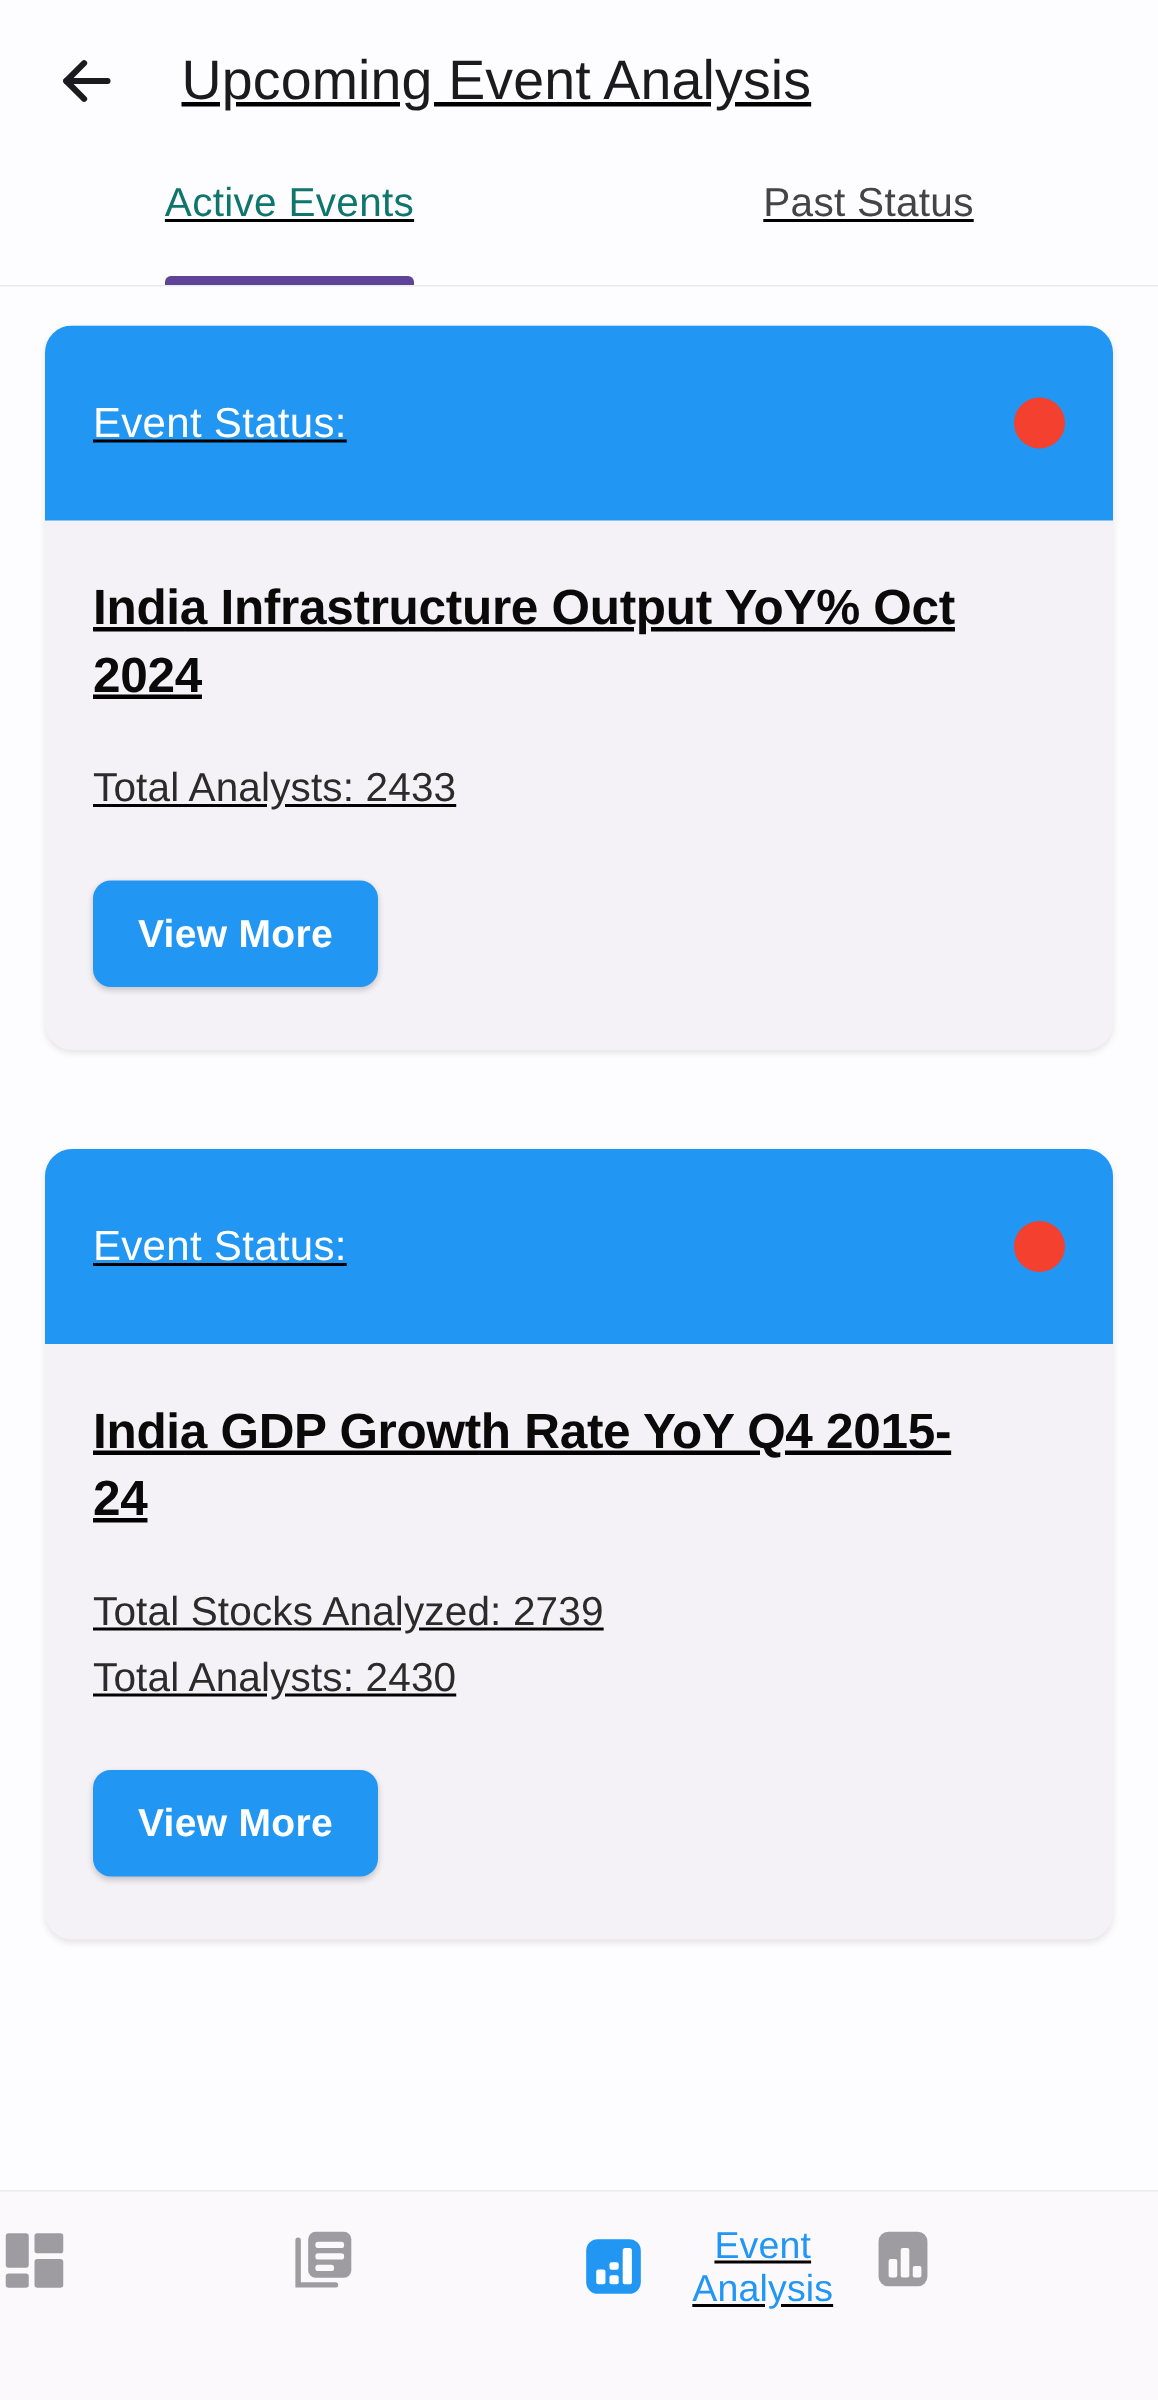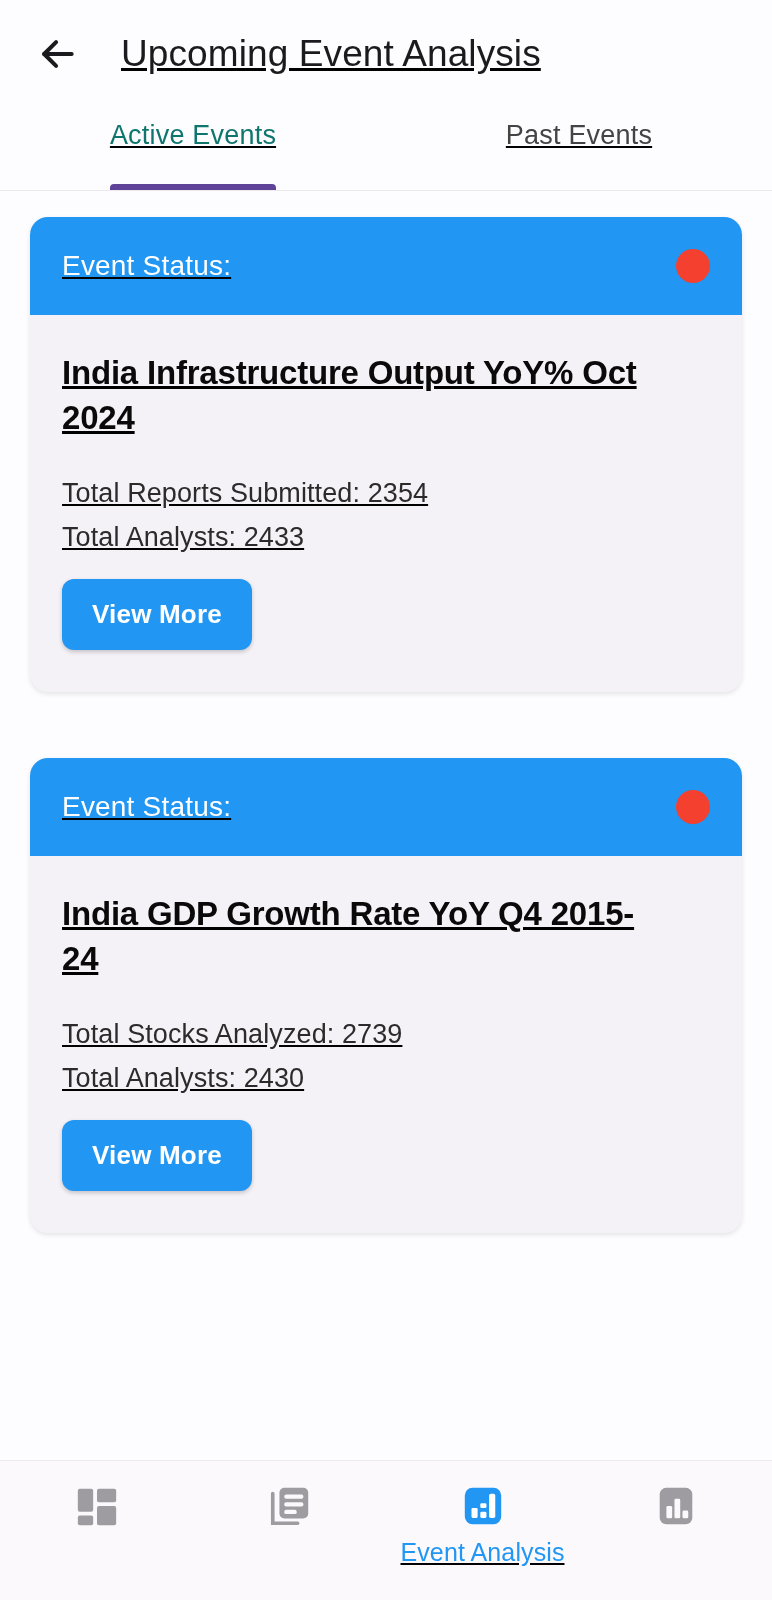--- a/index.html
+++ b/index.html
@@ -100,21 +100,21 @@
   
   .card {
     background: #f5f2f7;
     border-radius: 18px;
     box-shadow: 0 2px 5px rgba(0,0,0,0.10);
     overflow: hidden;
     margin-bottom: 66px;
   }
   .card-header {
     background: #2196f3;
-    height: 98px;
+    height: 130px;
     display: flex;
     align-items: center;
     justify-content: space-between;
     padding: 0 32px;
   }
   .card-header-label {
     font-size: 28px;
     color: #ffffff;
     font-weight: 400;
     letter-spacing: 0.2px;
@@ -139,21 +139,21 @@
     margin-bottom: 30px;
   }
   .stat-line {
     font-size: 27px;
     color: #2b2b2b;
     line-height: 1.63;
     font-weight: 400;
     letter-spacing: 0.1px;
   }
   .view-more {
-    margin-top: 20px;
+    margin-top: 40px;
     background: #2196f3;
     color: #ffffff;
     border: none;
     border-radius: 12px;
     padding: 20px 30px;
     font-size: 26px;
     font-weight: 700;
     font-family: inherit;
     cursor: pointer;
     box-shadow: 0 2px 4px rgba(0,0,0,0.20);
@@ -166,21 +166,21 @@
     height: 140px;
     background: #fbf9fc;
     border-top: 1px solid #ece9ef;
     display: flex;
     align-items: flex-start;
     padding-top: 22px;
   }
   .nav-item {
     flex: 1 1 25%;
     display: flex;
-    flex-direction: column;
+    flex-direction: row;
     align-items: center;
     gap: 6px;
     background: transparent;
     border: none;
     cursor: pointer;
     font-family: inherit;
   }
   .nav-icon { display: block; }
   .nav-label {
     font-size: 25px;
@@ -204,34 +204,33 @@
     </button>
     <div class="appbar-title">Upcoming Event Analysis</div>
   </div>
 
   <div class="tabbar">
     <button class="tab active">
       <span class="tab-label">Active Events</span>
       <span class="tab-indicator"></span>
     </button>
     <button class="tab">
-      <span class="tab-label">Past Events</span>
+      <span class="tab-label">Past Status</span>
     </button>
   </div>
 
   <div class="content">
 
     <div class="card">
       <div class="card-header">
         <span class="card-header-label">Event Status:</span>
         <span class="status-dot"></span>
       </div>
       <div class="card-body">
         <div class="card-title">India Infrastructure Output YoY% Oct 2024</div>
-        <div class="stat-line">Total Reports Submitted: 2354</div>
         <div class="stat-line">Total Analysts: 2433</div>
         <button class="view-more">View More</button>
       </div>
     </div>
 
     <div class="card">
       <div class="card-header">
         <span class="card-header-label">Event Status:</span>
         <span class="status-dot"></span>
       </div>

